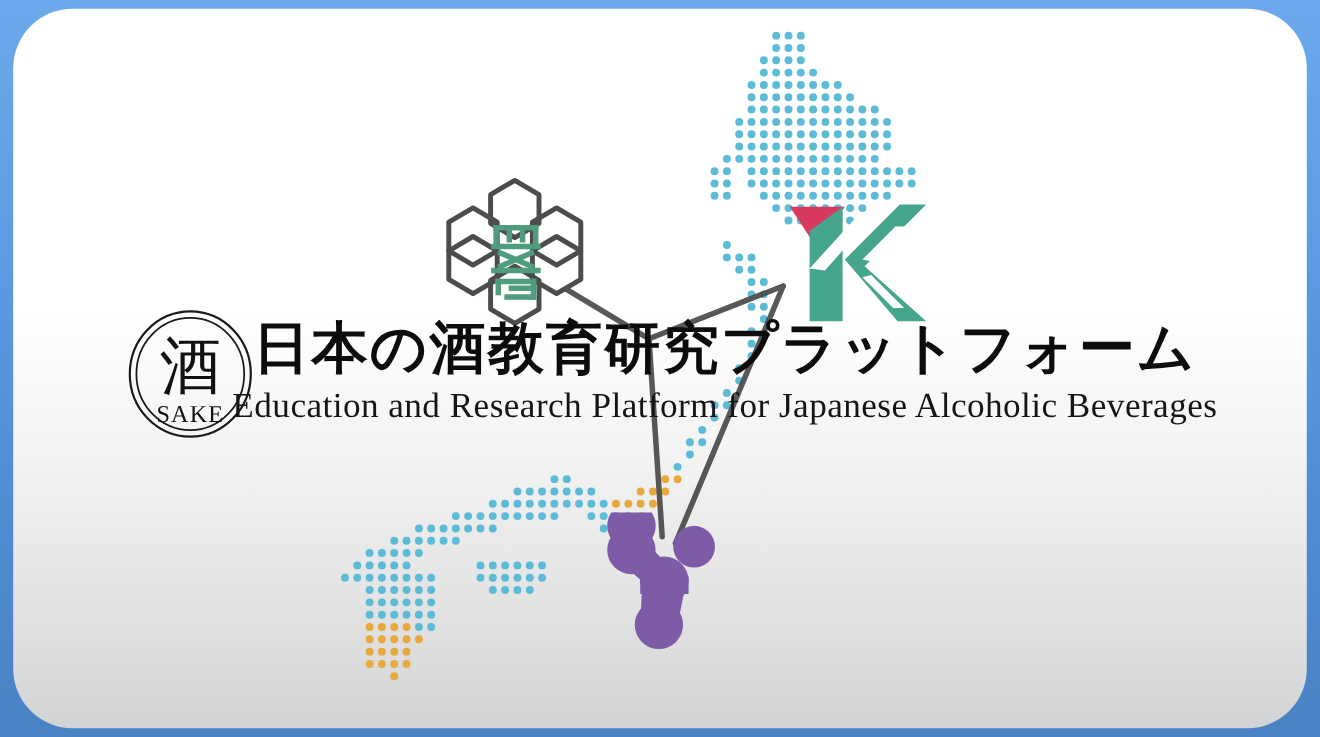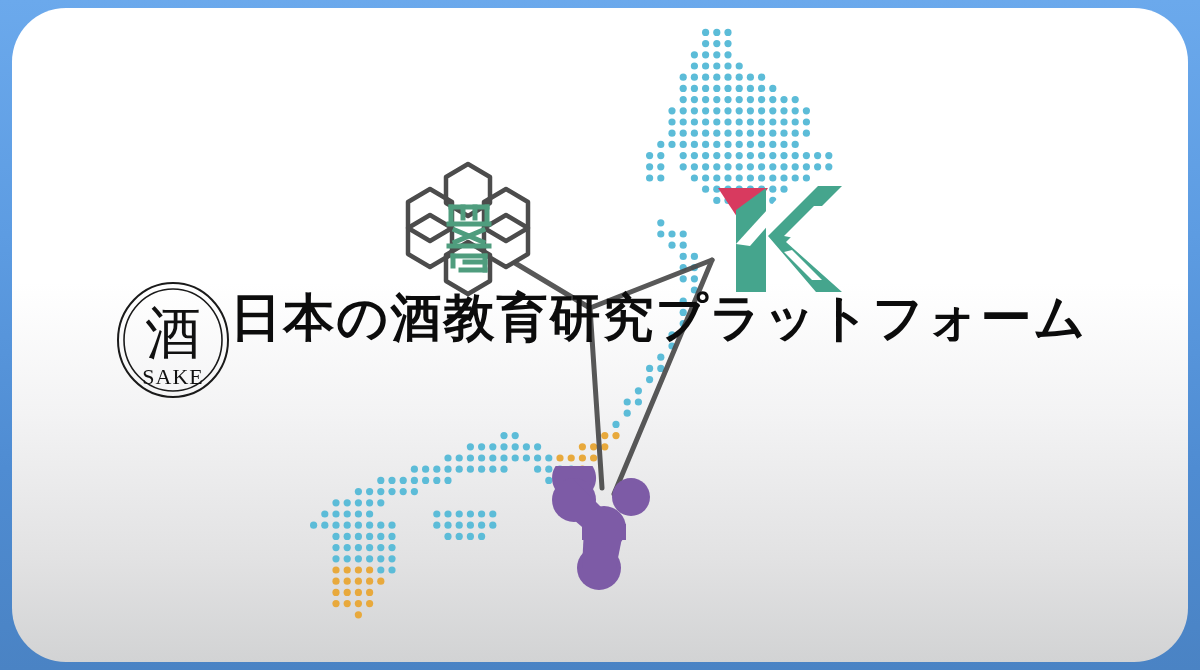--- a/index.html
+++ b/index.html
@@ -455,16 +455,17 @@
       <svg width="116" height="120" viewBox="0 0 116 120">
         <ellipse cx="58" cy="60" rx="55" ry="57" fill="none" stroke="#1a1a1a" stroke-width="2"></ellipse>
         <ellipse cx="58" cy="60" rx="49" ry="51" fill="none" stroke="#1a1a1a" stroke-width="1.6"></ellipse>
         <text x="58" y="72" text-anchor="middle" font-family="'DejaVu Sans',sans-serif" font-size="56" fill="#111">酒</text>
         <text x="58" y="104" text-anchor="middle" font-family="'Liberation Serif',serif" font-size="22" letter-spacing="1" fill="#111">SAKE</text>
       </svg>
     </div>
 
     <div id="title-block">
       <div id="title-jp" class="nosel">日本の酒教育研究プラットフォーム</div>
+      <div id="title-en" class="nosel">Education and Research Platform for Japanese Alcoholic Beverages</div>
     </div>
 
   </div>
 </div>
 
 </body></html>

